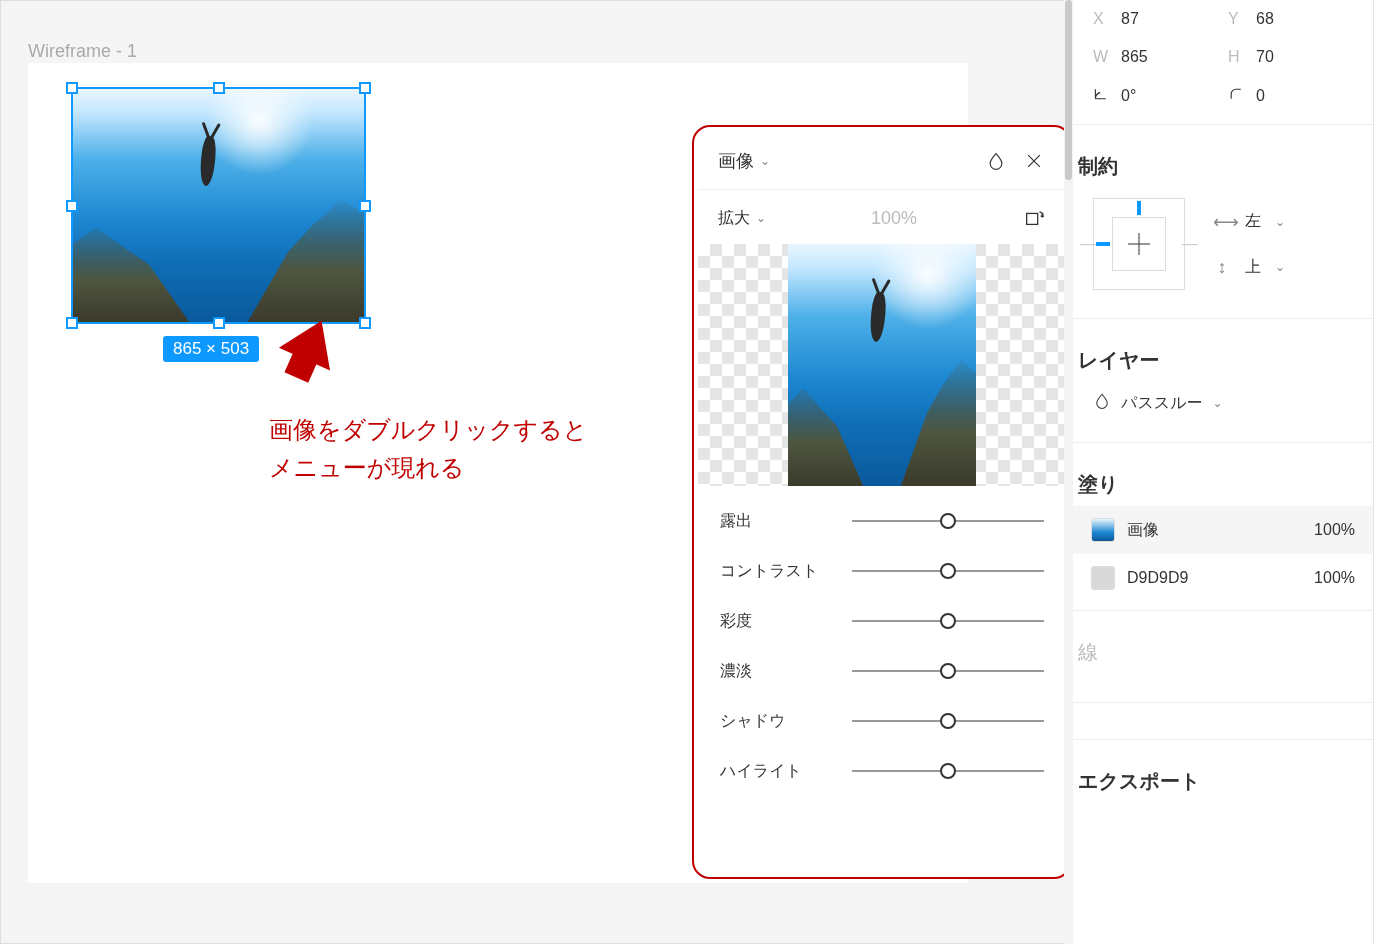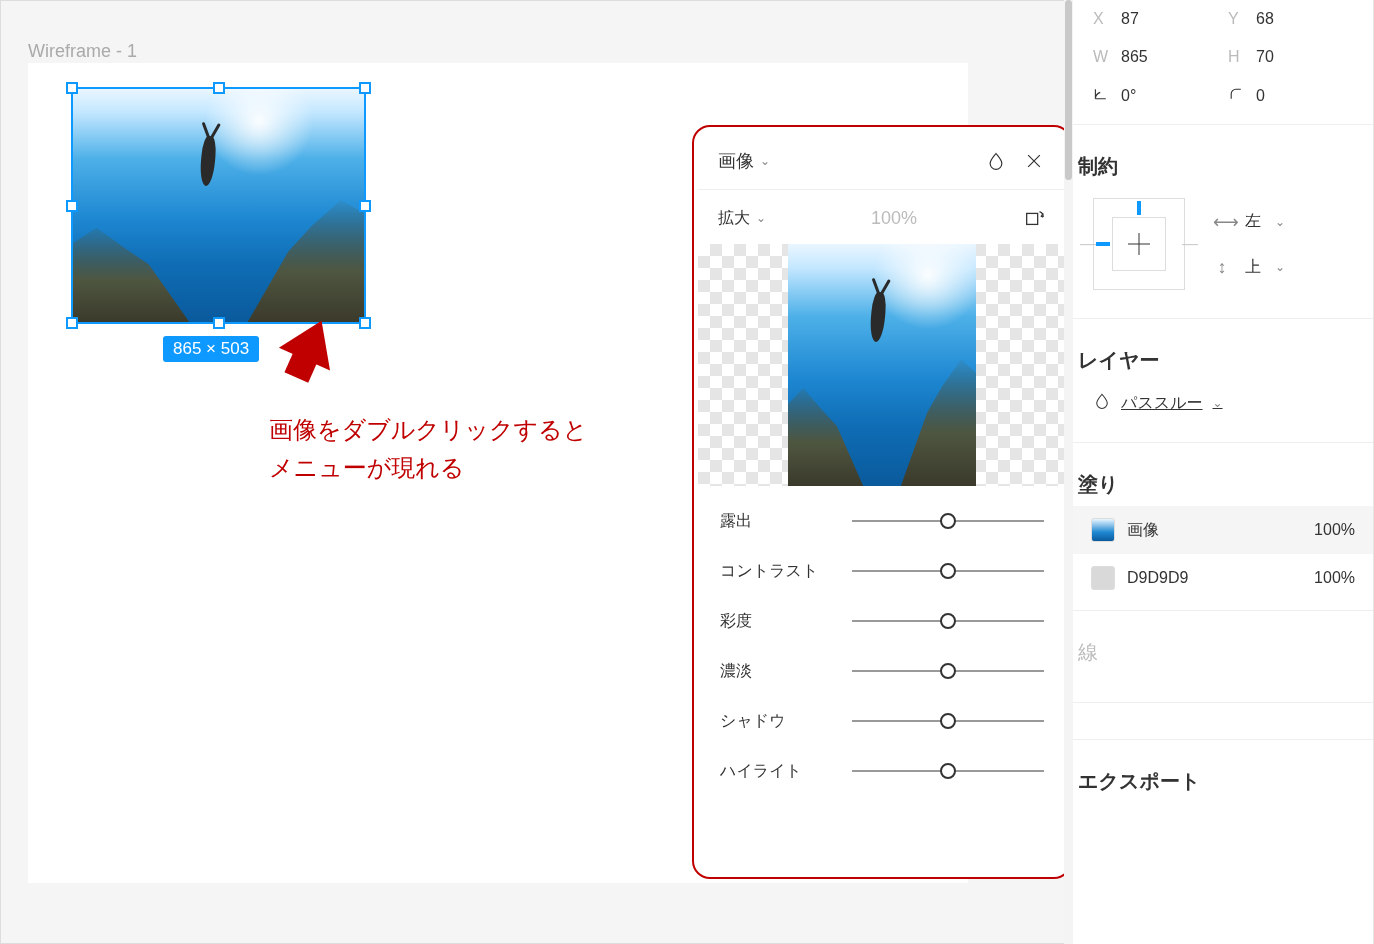--- a/index.html
+++ b/index.html
@@ -264,21 +264,21 @@
   .plus::after { top: 50%; left: 0; height: 1px; width: 100%; transform: translateY(-50%); }
   .cons-tick { position: absolute; background: #0d99ff; }
   .ct-top { width: 4px; height: 14px; top: 2px; left: 50%; transform: translateX(-50%); }
   .ct-left { height: 4px; width: 14px; left: 2px; top: 50%; transform: translateY(-50%); }
   .dash-h { color: #ccc; position: absolute; }
   .dash-h.dl { left: -14px; top: 50%; transform: translateY(-50%); }
   .dash-h.dr { right: -14px; top: 50%; transform: translateY(-50%); }
   .cons-sel { display: flex; flex-direction: column; gap: 24px; }
   .cons-sel .opt { display: flex; align-items: center; gap: 14px; color: #333; cursor: pointer; }
   .cons-sel .ic { color: #888; font-size: 18px; width: 18px; display: inline-block; text-align: center; }
-  .layer-row { display: flex; align-items: center; padding: 10px 20px 20px 20px; gap: 10px; color: #333; cursor: pointer; text-decoration: underline; }
+  .layer-row { display: flex; align-items: center; padding: 10px 20px 20px 20px; gap: 10px; color: #333; cursor: pointer; }
   .fill-row {
     display: flex; align-items: center; padding: 12px 18px; gap: 12px;
   }
   .fill-row.highlight { background: #f5f5f5; }
   .swatch {
     width: 24px; height: 24px; border-radius: 3px; border: 1px solid #ddd;
   }
   .sw-img { background: linear-gradient(to bottom, #eaf6ff, #1e88d2 60%, #0a5a9c); }
   .sw-grey { background: #d9d9d9; }
   .fill-row .fl { flex: 1; }

